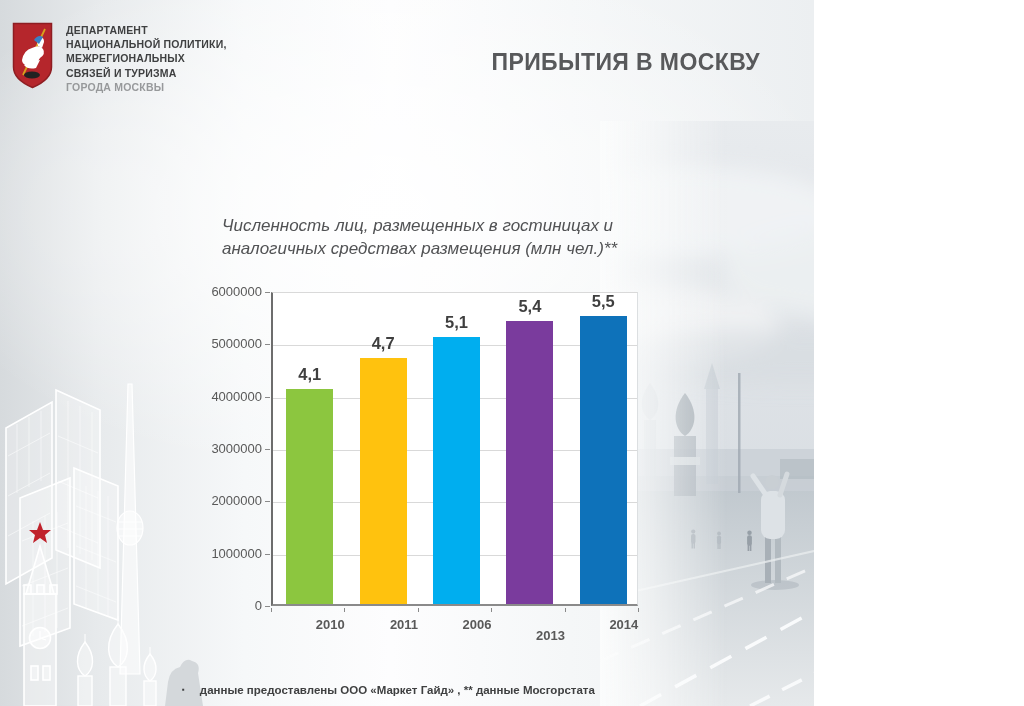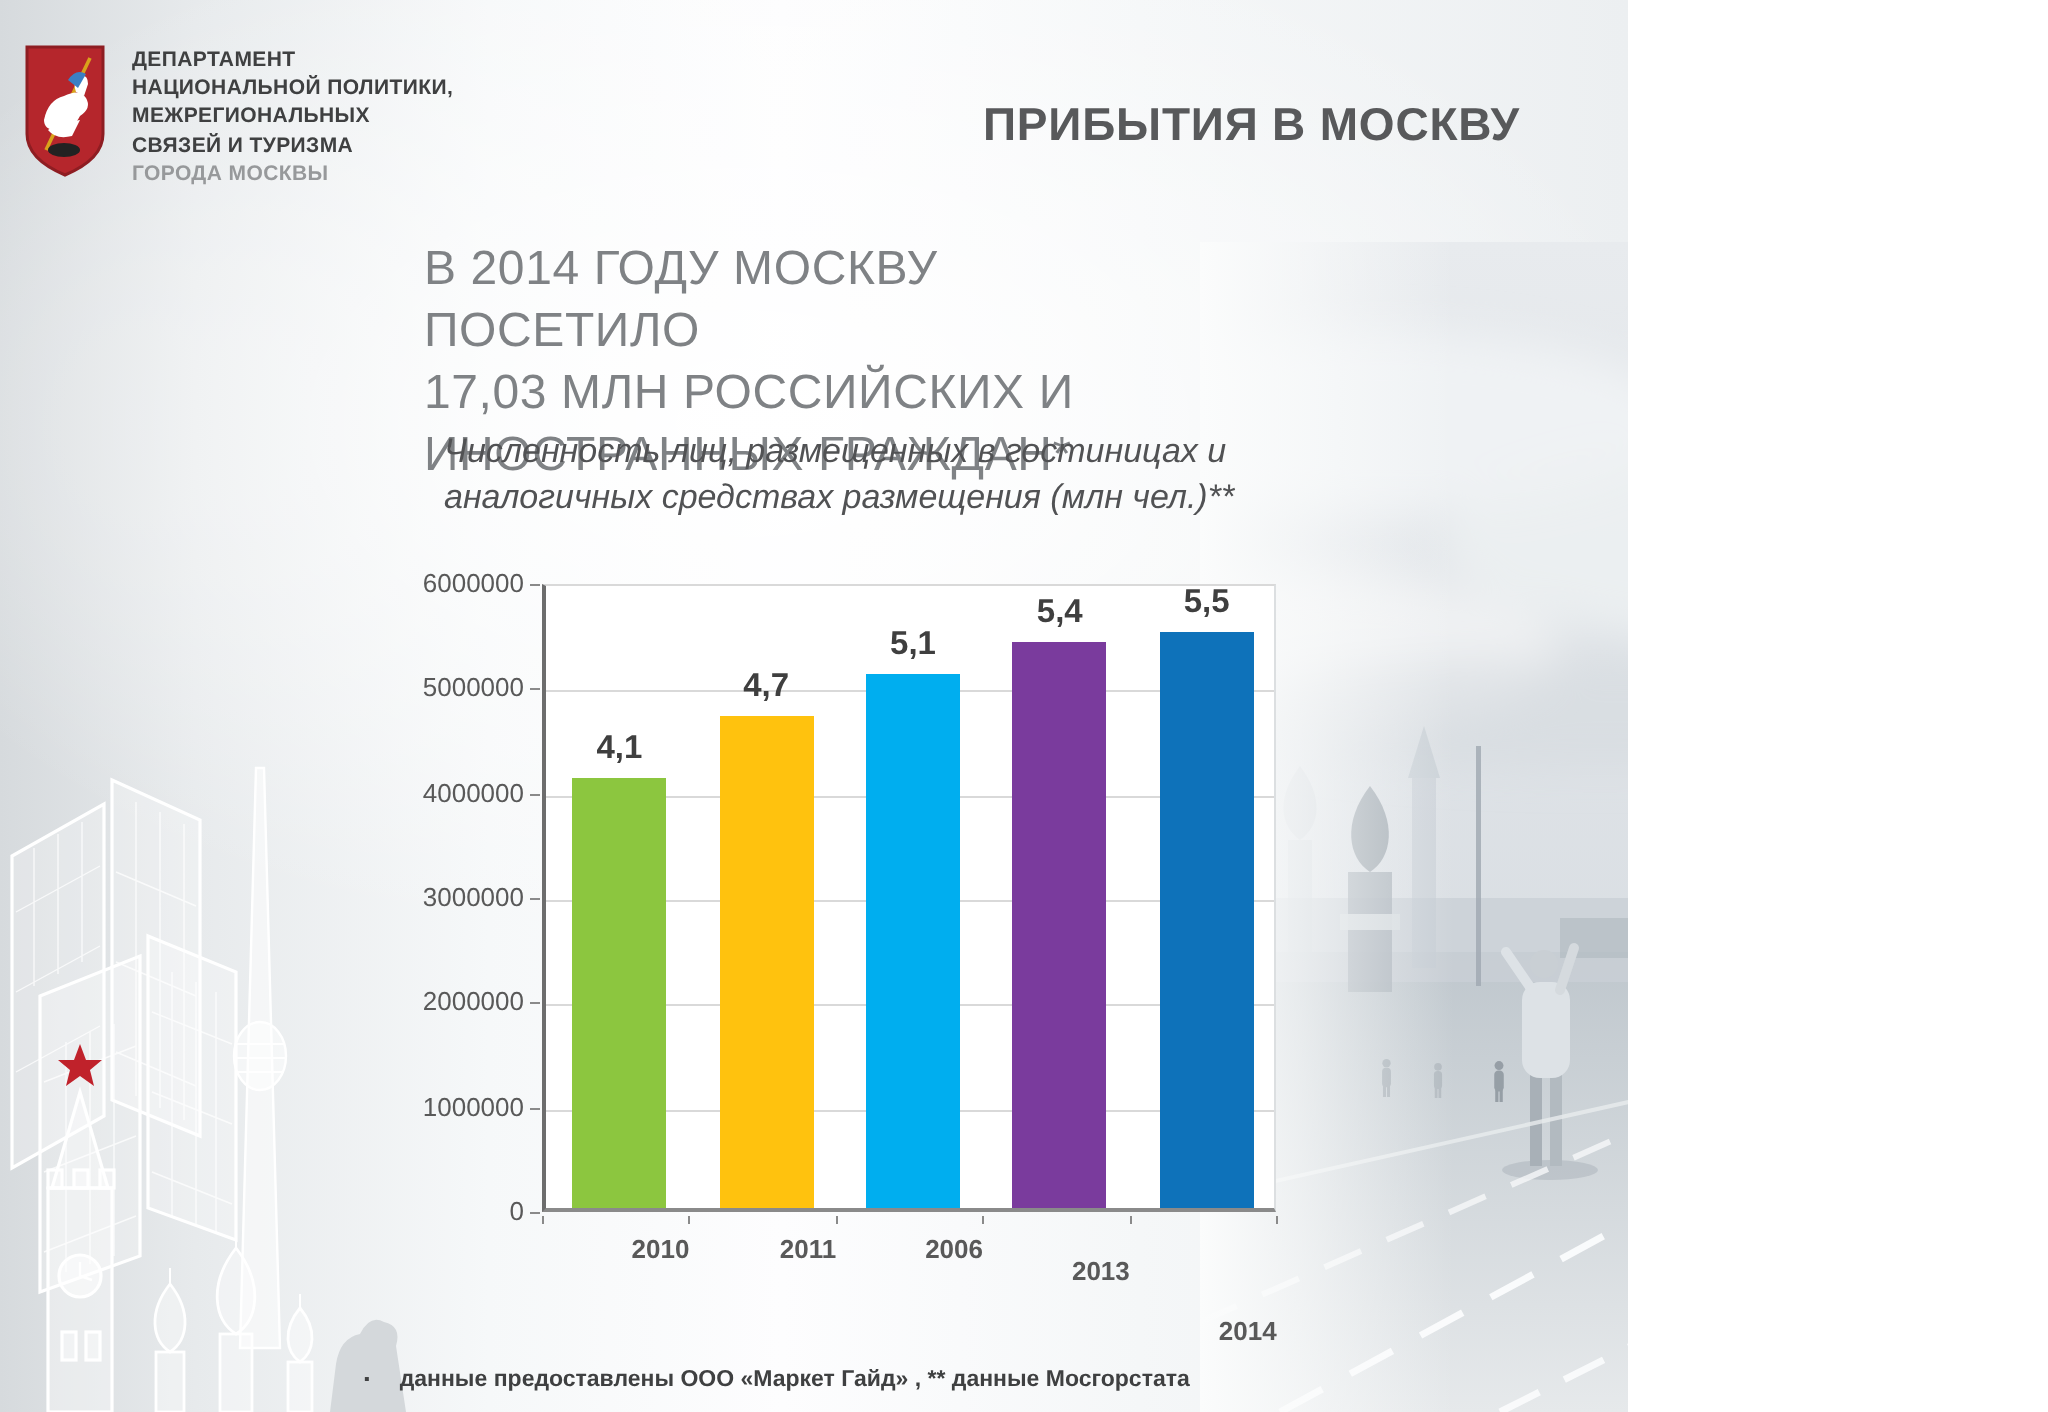--- a/index.html
+++ b/index.html
@@ -234,25 +234,20 @@
       <div class="logo-line">ДЕПАРТАМЕНТ</div>
       <div class="logo-line">НАЦИОНАЛЬНОЙ ПОЛИТИКИ,</div>
       <div class="logo-line">МЕЖРЕГИОНАЛЬНЫХ</div>
       <div class="logo-line">СВЯЗЕЙ И ТУРИЗМА</div>
       <div class="logo-sub">ГОРОДА МОСКВЫ</div>
     </div>
   </div>
 
   <div class="page-title">ПРИБЫТИЯ В МОСКВУ</div>
 
-  <div class="headline">
-    <div>В 2014 ГОДУ МОСКВУ ПОСЕТИЛО</div>
-    <div>17,03 МЛН РОССИЙСКИХ И</div>
-    <div>ИНОСТРАННЫХ ГРАЖДАН*</div>
-  </div>
 
   <div class="chart-caption">
     <div>Численность лиц, размещенных в гостиницах и</div>
     <div>аналогичных средствах размещения (млн чел.)**</div>
   </div>
 
   <div class="chart">
     <div class="plot">
         <div class="gridline" style="top: 261.667px;"></div>
         <div class="gridline" style="top: 209.333px;"></div>
@@ -281,21 +276,21 @@
       <div class="ytick" style="top: 108.667px;">4000000</div>
       <div class="ytickmark" style="top: 116.667px;"></div>
       <div class="ytick" style="top: 56.3333px;">5000000</div>
       <div class="ytickmark" style="top: 64.3333px;"></div>
       <div class="ytick" style="top: 4px;">6000000</div>
       <div class="ytickmark" style="top: 12px;"></div>
       <div class="xtick" style="left: 80.7px; top: 337px;">2010</div>
       <div class="xtick" style="left: 154.1px; top: 337px;">2011</div>
       <div class="xtick" style="left: 227.5px; top: 337px;">2006</div>
       <div class="xtick" style="left: 300.9px; top: 348px;">2013</div>
-      <div class="xtick" style="left: 374.3px; top: 337px; margin-top: 41px;">2014</div>
+      <div class="xtick" style="left: 374.3px; top: 337px;">2014</div>
       <div class="xtickmark" style="left: 81px; top: 328px;"></div>
       <div class="xtickmark" style="left: 154.4px; top: 328px;"></div>
       <div class="xtickmark" style="left: 227.8px; top: 328px;"></div>
       <div class="xtickmark" style="left: 301.2px; top: 328px;"></div>
       <div class="xtickmark" style="left: 374.6px; top: 328px;"></div>
       <div class="xtickmark" style="left: 448px; top: 328px;"></div>
     </div>
 
   <div class="footnote">
     <span class="bullet">▪</span>

